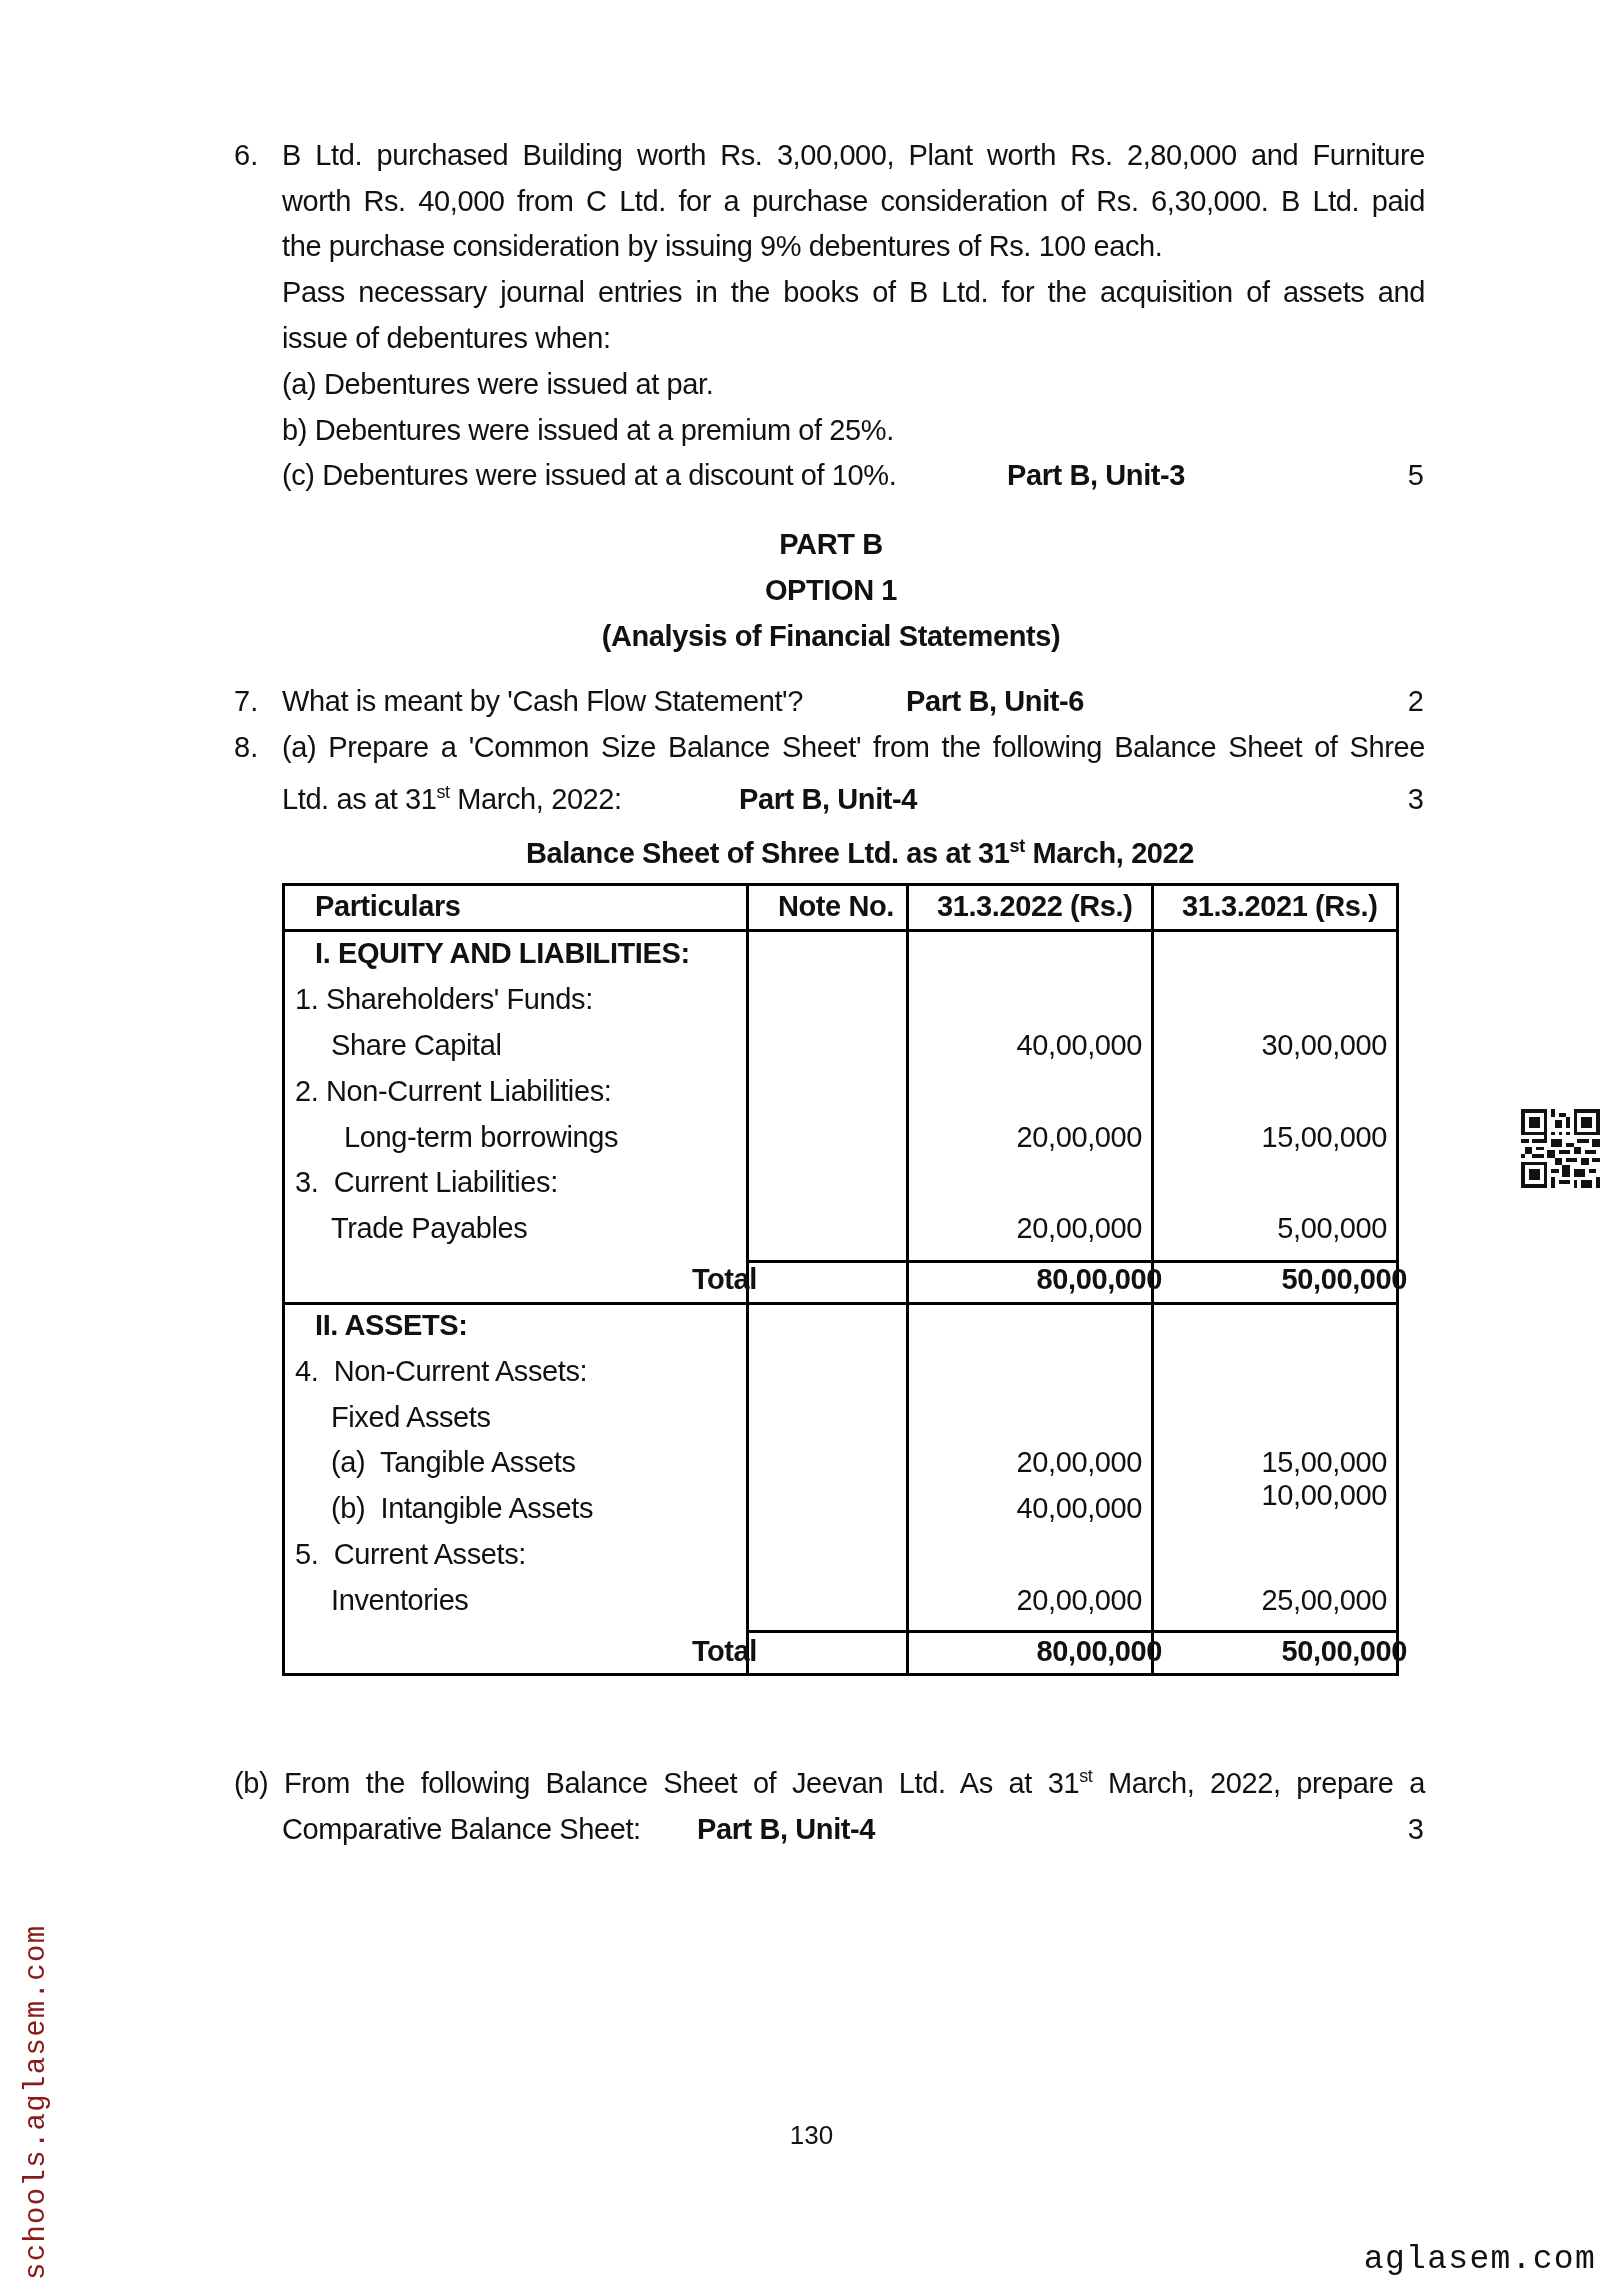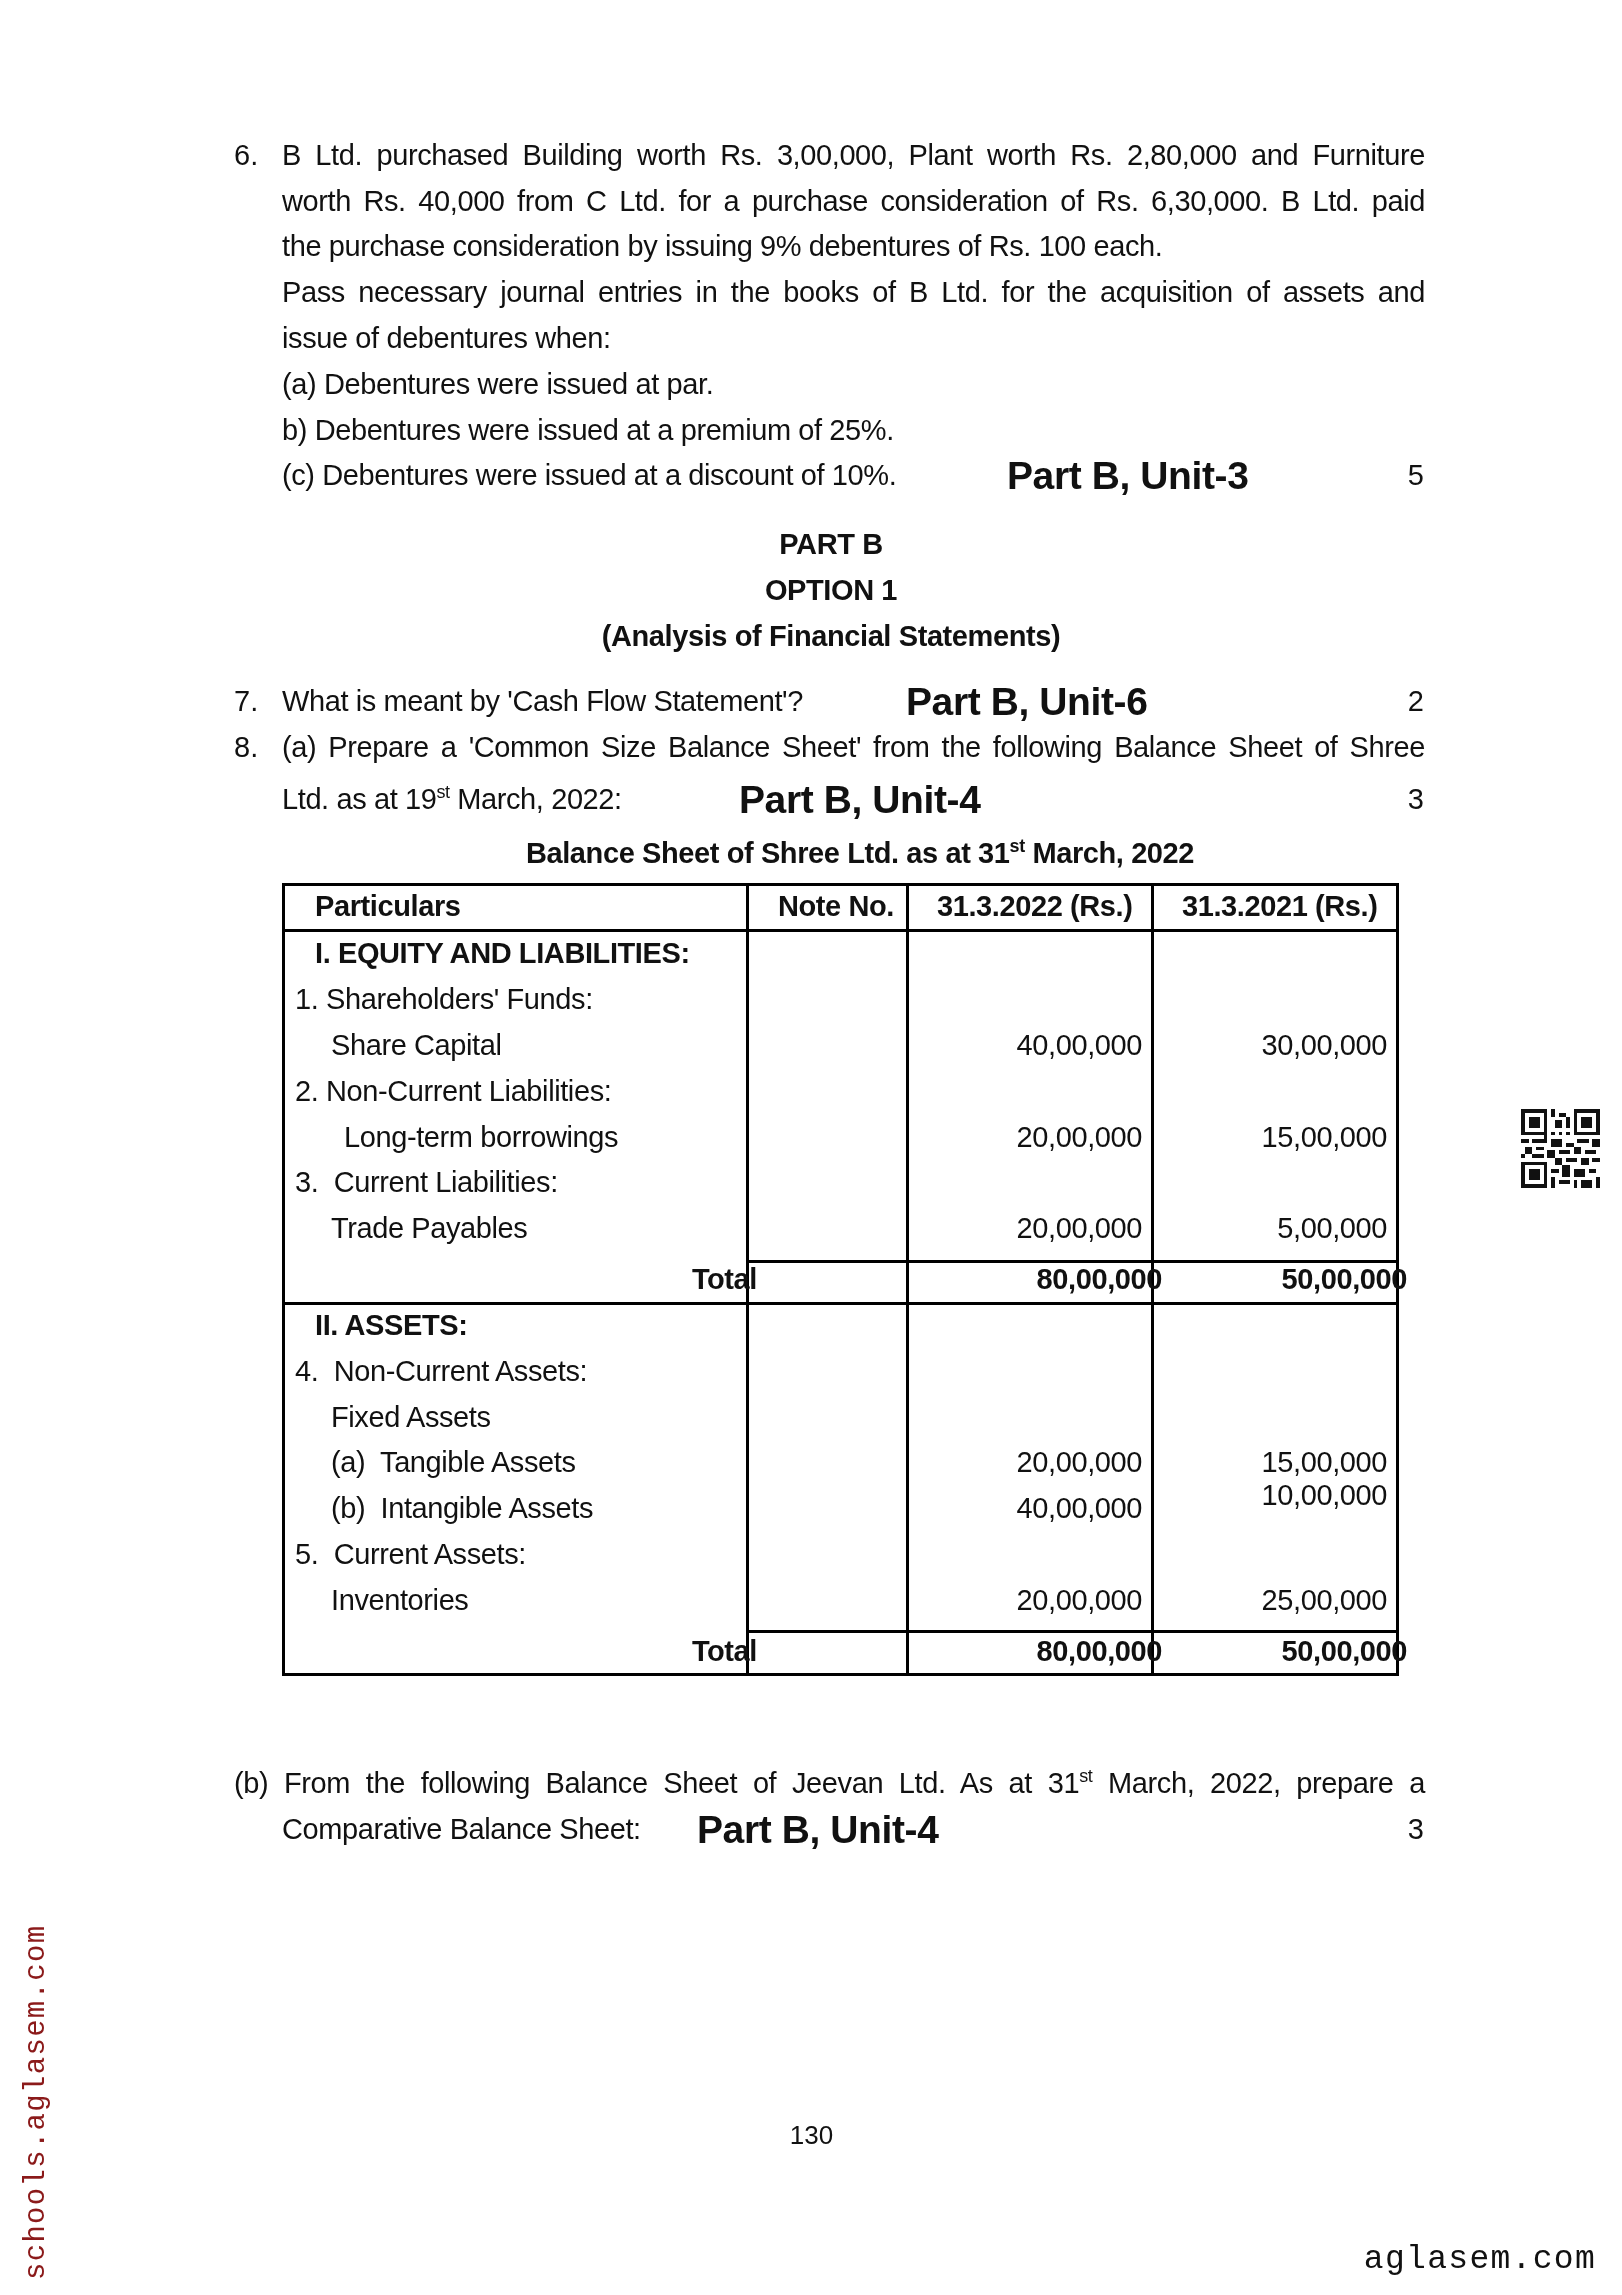--- a/index.html
+++ b/index.html
@@ -11,21 +11,21 @@
   .page { position: absolute; left: 0; top: 0; width: 1622px; height: 2295px; }
   .line {
     position: absolute; font-size: 29px; line-height: 37px; white-space: nowrap;
     letter-spacing: -0.4px;
   }
   .just { text-align: justify; text-align-last: justify; }
   .num { position: absolute; font-size: 29px; line-height: 37px; }
   .bold { font-weight: bold; padding-left: 20px; }
   .center { text-align: center; }
   sup { font-size: 0.62em; line-height: 0; vertical-align: super; }
-  .ref { position: absolute; font-size: 39px; line-height: 37px; font-weight: bold; letter-spacing: -0.4px; white-space: nowrap; }
+  .ref { position: absolute; font-size: 29px; line-height: 37px; font-weight: bold; letter-spacing: -0.4px; white-space: nowrap; }
   .marks { position: absolute; font-size: 29px; line-height: 37px; text-align: right; }
 
   
   .tbl { position: absolute; left: 282px; top: 883px; width: 1116px; height: 793px; }
   .tbl .vline { position: absolute; top: 0; width: 2.6px; background: #000; }
   .tbl .hline { position: absolute; height: 2.6px; background: #000; }
   .cell { position: absolute; font-size: 29px; line-height: 37px; white-space: nowrap; letter-spacing: -0.4px; }
   .amt { text-align: right; }
 
   .qr { position: absolute; left: 1521px; top: 1109px; width: 79px; height: 79px; }
@@ -69,21 +69,21 @@
   <div>
     <span class="num" style="left:234px; top:683px;">7.</span>
     <span class="line" style="left:282px; top:683px;">What is meant by 'Cash Flow Statement'?</span>
     <span class="ref" style="left:906px; top:683px;">Part B, Unit-6</span>
     <span class="marks" style="left:1374px; width:50px; top:683px;">2</span>
   </div>
 
   <div>
     <span class="num" style="left:234px; top:729px;">8.</span>
     <div class="line just" style="left:282px; top:729px; width:1143px;">(a) Prepare a 'Common Size Balance Sheet' from the following Balance Sheet of Shree</div>
-    <div class="line" style="left:282px; top:781px;"><span>Ltd. as at 19</span><sup>st</sup><span> March, 2022:</span></div>
+    <div class="line" style="left:282px; top:781px;"><span>Ltd. as at 31</span><sup>st</sup><span> March, 2022:</span></div>
     <span class="ref" style="left:739px; top:781px;">Part B, Unit-4</span>
     <span class="marks" style="left:1374px; width:50px; top:781px;">3</span>
   </div>
 
   <div class="line bold center" style="left:282px; width:1116px; top:835px;"><span>Balance Sheet of Shree Ltd. as at 31</span><sup>st</sup><span> March, 2022</span></div>
 
   <div class="tbl">
 
     <div class="vline" style="left:0; height:793px;"></div>
     <div class="vline" style="left:464px; height:793px;"></div>

